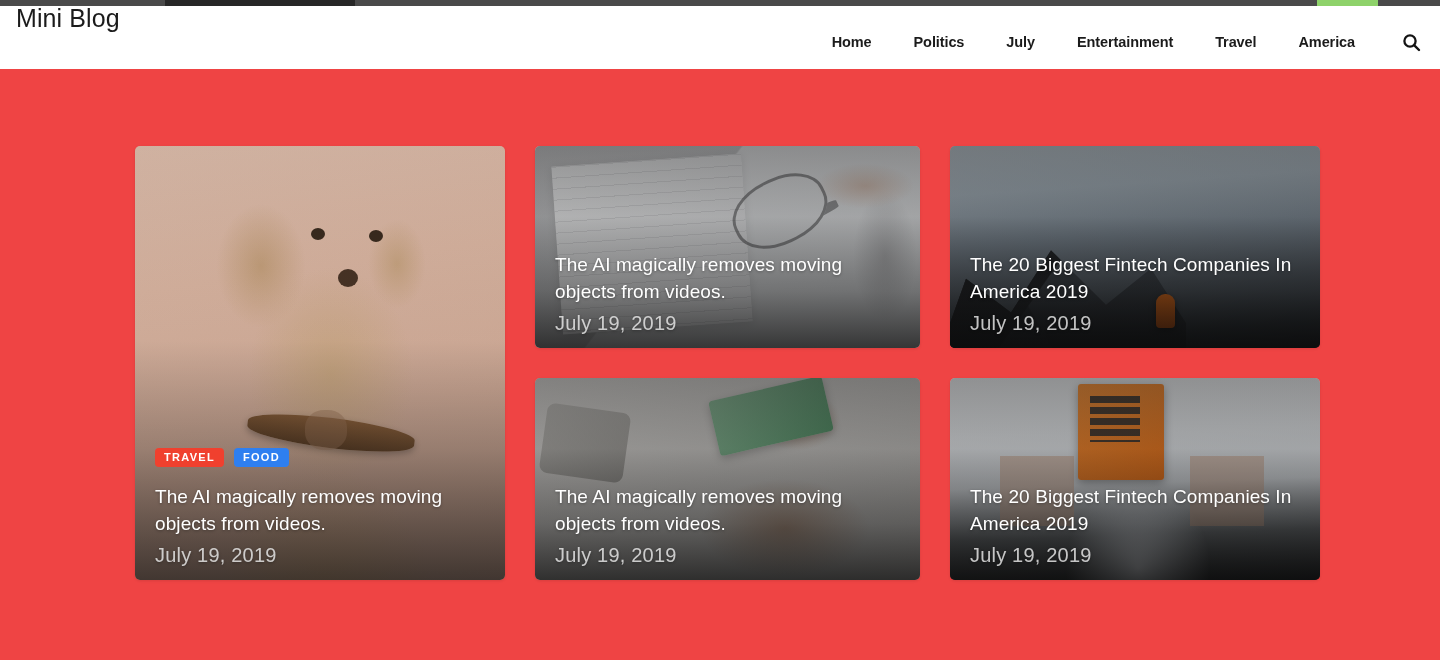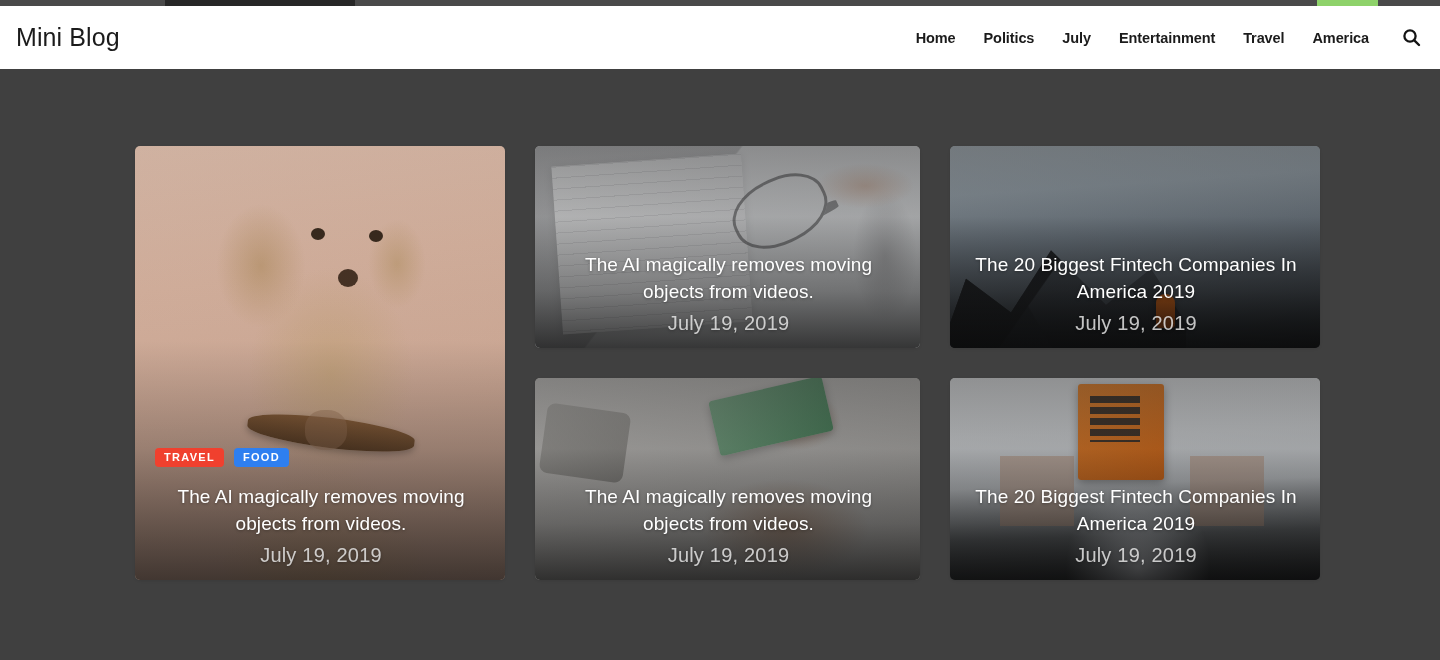--- a/index.html
+++ b/index.html
@@ -22,36 +22,37 @@
   .chrome-seg { height:6px; }
   .chrome-seg.dark  { background:#272727; }
   .chrome-seg.green { background:#8ed26a; }
   .chrome-seg.gray  { background:#4a4a4a; }
 
   
   .site-header {
     position:absolute; top:6px; left:0;
     width:1440px; height:63px;
     background:#ffffff;
-    display:flex; align-items:center;
+    display:flex; align-items:flex-start;
     padding:0 16px 0 16px;
     z-index:30;
+    flex-direction:column;
   }
   .brand {
     font-size:25px;
     font-weight:400;
     color:#1b1b1b;
     letter-spacing:.1px;
     line-height:1;
     cursor:pointer;
   }
   .nav {
     margin-left:auto;
     display:flex; align-items:center;
-    gap:28px;
+    gap:42px;
     padding-right:2px;
   }
   .nav-link {
     font-size:14.5px;
     font-weight:700;
     color:#1b1b1b;
     text-decoration:none;
     letter-spacing:-.1px;
     white-space:nowrap;
     cursor:pointer;
@@ -62,22 +63,21 @@
     background:none; border:none;
     cursor:pointer;
     margin-left:3px;
   }
   .search-btn svg { display:block; }
 
   
   .page {
     position:absolute; top:69px; left:0;
     width:1440px; height:591px;
-    background:#404040;
-    text-align:center;
+    background:#ef4444;
   }
   .grid {
     position:absolute;
     left:135px; top:77px;
     width:1170px; height:432px;
     display:grid;
     grid-template-columns:370px 385px 370px;
     grid-template-rows:202px 202px;
     column-gap:30px; row-gap:30px;
   }

